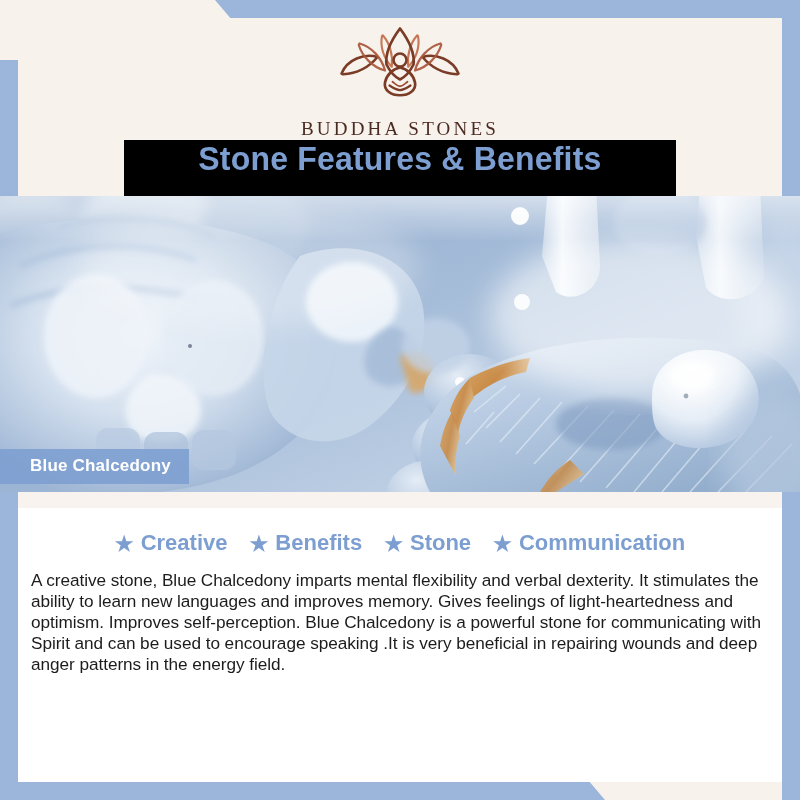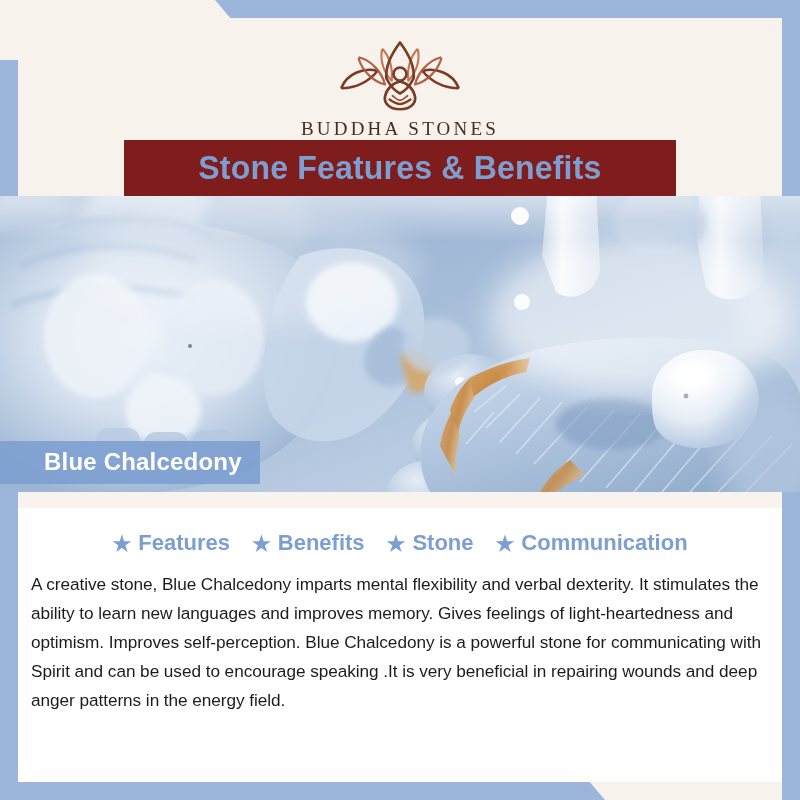--- a/index.html
+++ b/index.html
@@ -67,21 +67,21 @@
   
   .header {
     position: absolute;
     left: 0;
     top: 0;
     width: 764px;
     height: 122px;
     display: flex;
     flex-direction: column;
     align-items: center;
-    justify-content: flex-end;
+    justify-content: space-between;
     padding-top: 6px;
     box-sizing: border-box;
   }
   .logo-mark {
     width: 152px;
     height: 78px;
     display: block;
   }
   .logo-word {
     margin-top: 2px;
@@ -92,23 +92,22 @@
     font-weight: 400;
   }
 
   
   .title-wrap {
     position: absolute;
     left: 106px;
     top: 122px;
     width: 552px;
     height: 56px;
-    background: #7f1d1d;
+    background: #000000;
     display: flex;
-    align-items: center;
     justify-content: center;
   }
   .title-text {
     font-size: 33px;
     font-weight: 700;
     color: #7c9ed0;
     letter-spacing: 0.2px;
     white-space: nowrap;
     transform: scaleX(0.97);
   }
@@ -124,24 +123,24 @@
     background: #a9bed9;
   }
   .photo svg { display: block; width: 800px; height: 296px; }
 
   .photo-caption {
     position: absolute;
     left: 0;
     bottom: 8px;
     background: rgba(124,158,208,0.88);
     color: #ffffff;
-    font-size: 24px;
+    font-size: 17px;
     font-weight: 700;
     letter-spacing: 0.2px;
-    padding: 7px 18px 8px 44px;
+    padding: 7px 18px 8px 30px;
   }
 
   
   .panel {
     position: absolute;
     left: 0;
     top: 474px;
     width: 764px;
     height: 290px;
     background: #ffffff;
@@ -177,21 +176,21 @@
     line-height: 1;
     color: #7c9ed0;
   }
 
   .body-copy {
     position: absolute;
     left: 13px;
     top: 78px;
     width: 742px;
     font-size: 17.2px;
-    line-height: 29px;
+    line-height: 21px;
     color: #1c1c1c;
     letter-spacing: -0.05px;
     text-align: left;
   }
 </style>
 </head>
 <body>
 
 <div id="page">
 
@@ -408,21 +407,21 @@
 
       <div class="photo-caption">Blue Chalcedony</div>
     </div>
 
     <div class="panel">
       <div class="panel-top-fade"></div>
 
       <div class="keywords">
         <div class="kw">
           <span class="star">★</span>
-          <span>Features</span>
+          <span>Creative</span>
         </div>
         <div class="kw">
           <span class="star">★</span>
           <span>Benefits</span>
         </div>
         <div class="kw">
           <span class="star">★</span>
           <span>Stone</span>
         </div>
         <div class="kw">

